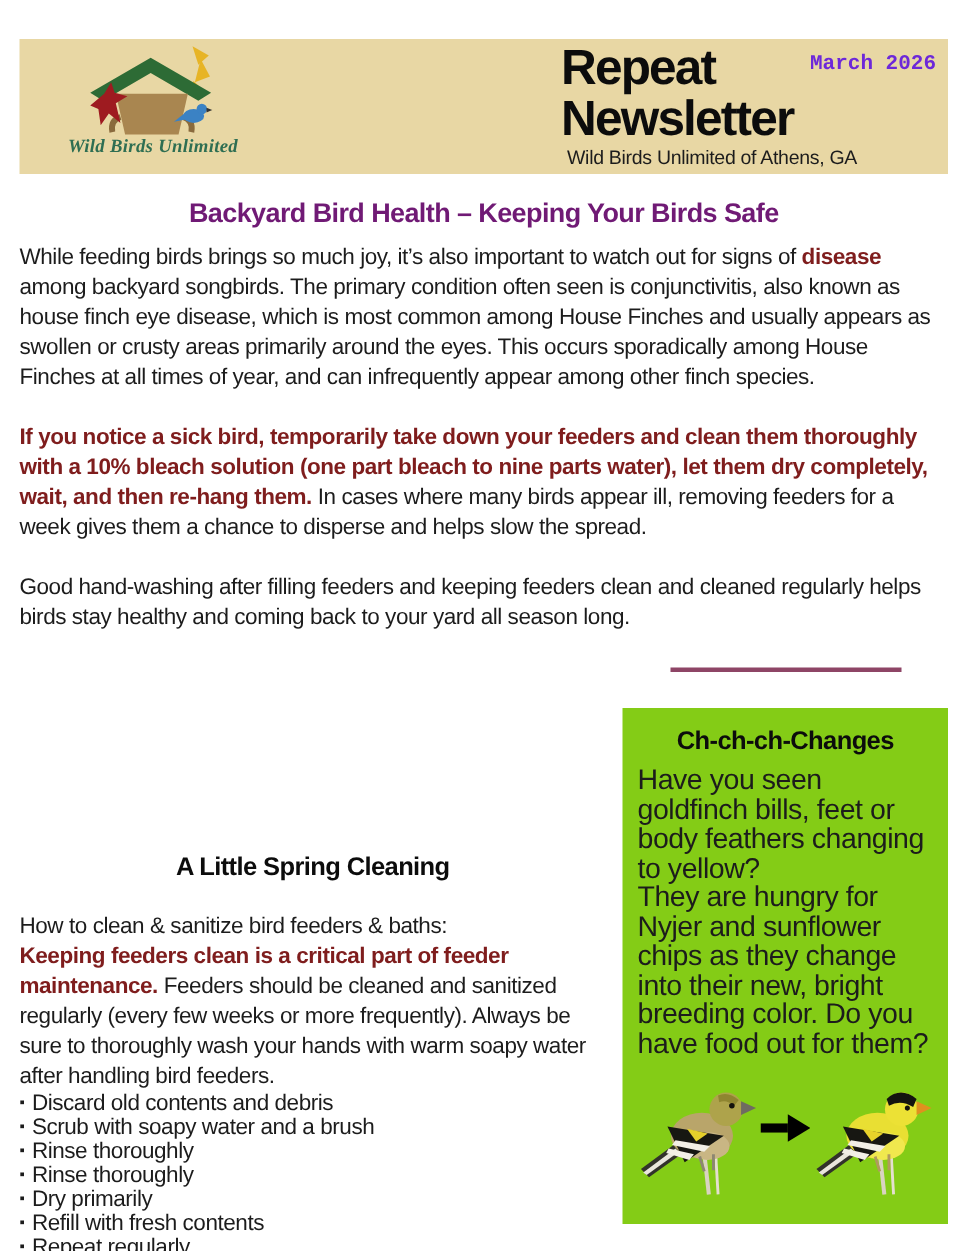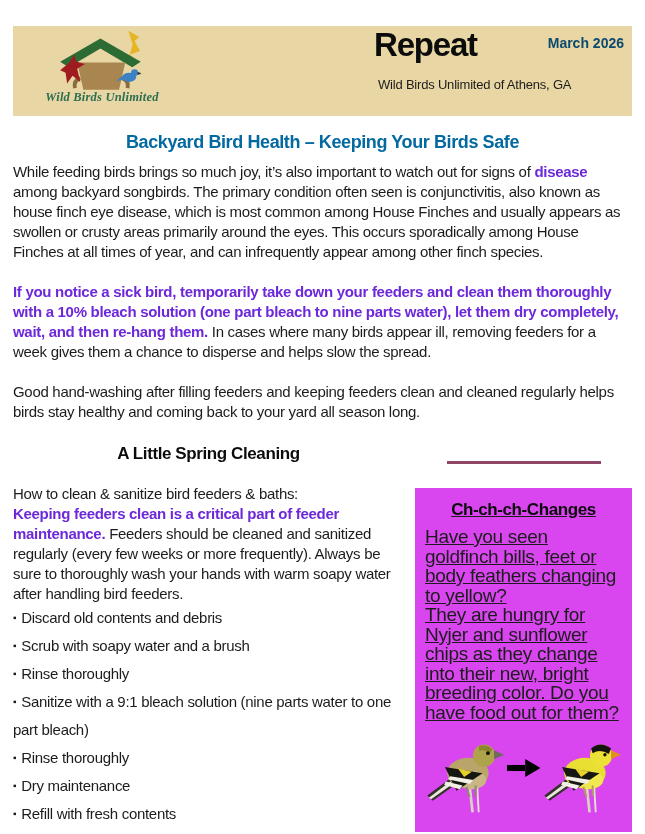--- a/index.html
+++ b/index.html
@@ -33,62 +33,62 @@
   }
   .title-block { position: absolute; right: 8px; top: 2px; width: 250px; }
   .tb-row1 { display: flex; justify-content: space-between; align-items: flex-start; }
   .nl-title {
     font-size: 33px;
     font-weight: bold;
     letter-spacing: -1.2px;
     line-height: 34px;
     color: #0c0c0c;
   }
-  .nl-date { font-size: 14px; font-weight: bold; color: #0c4a6e; margin-top: 7px; }
-  .nl-sub { font-size: 13px; letter-spacing: -0.2px; margin-top: 15px; padding-left: 4px; }
+  .nl-date { font-size: 14px; font-weight: bold; color: #6d28d9; margin-top: 7px; font-family: Liberation Mono, monospace; }
+  .nl-sub { font-size: 13px; letter-spacing: -0.2px; margin-top: 1px; padding-left: 4px; }
 
   
   .main-heading {
     text-align: center;
     font-size: 18px;
     font-weight: bold;
     letter-spacing: -0.4px;
-    color: #0369a1;
+    color: #701a75;
     margin: 16px 0 9px 0;
   }
   .body-text {
     font-size: 15px;
     line-height: 20px;
     letter-spacing: -0.3px;
     margin-bottom: 20px;
   }
-  .body-text strong { color: #6d28d9; }
+  .body-text strong { color: #7f1d1d; }
 
   
   .cols { display: flex; gap: 11px; margin-top: 2px; align-items: flex-end; }
   .left-col { width: 391px; }
   .right-col { width: 217px; }
   .sub-heading {
     font-size: 17px;
     font-weight: bold;
     letter-spacing: -0.4px;
     color: #0c0c0c;
     text-align: center;
     margin: 2px 0 10px 0;
   }
   .left-col .body-text { margin-bottom: 0; }
   .list-intro { margin-top: 20px; }
-  .bullet-line { font-size: 15px; line-height: 28px; letter-spacing: -0.3px; }
+  .bullet-line { font-size: 15px; line-height: 16px; letter-spacing: -0.3px; }
   .bullet-glyph { font-size: 10px; margin-right: 5px; vertical-align: 2px; }
 
   
   .divider { height: 3px; width: 154px; margin: 0 auto; background: #8e4566; }
   .divider-top { margin-top: 3px; }
   .divider-bottom { margin-top: 21px; }
-  .callout { background: #d946ef; margin-top: 24px; padding: 12px 10px 10px 10px; text-decoration: underline; }
+  .callout { background: #84cc16; margin-top: 24px; padding: 12px 10px 10px 10px; }
   .callout .sub-heading { margin: 0 0 7px 0; }
   .callout-text div {
     font-size: 19px;
     line-height: 19.5px;
     letter-spacing: -0.3px;
   }
   .birds-row { display: flex; align-items: center; justify-content: center; gap: 1px; margin-top: 10px; }
   .bird-svg { width: 86px; height: 90px; }
   .arrow-svg { width: 36px; height: 24px; margin: 0 1px 18px 1px; }
 </style>
@@ -119,20 +119,21 @@
         <circle cx="112" cy="55" r="4.5" fill="#3b82c4"></circle>
         <polygon points="116,54 121,56 116,58" fill="#333"></polygon>
       </svg>
       <div class="logo-script">Wild Birds Unlimited</div>
     </div>
     <div class="title-block">
       <div class="tb-row1">
         <span class="nl-title">Repeat</span>
         <span class="nl-date">March 2026</span>
       </div>
+      <div class="nl-title">Newsletter</div>
       <div class="nl-sub">Wild Birds Unlimited of Athens, GA</div>
     </div>
   </header>
 
   <h1 class="main-heading">Backyard Bird Health – Keeping Your Birds Safe</h1>
 
   <p class="body-text"><span>While feeding birds brings so much joy, it’s also important to watch out for signs of </span><strong>disease</strong><span> among backyard songbirds. The primary condition often seen is conjunctivitis, also known as house finch eye disease, which is most common among House Finches and usually appears as swollen or crusty areas primarily around the eyes. This occurs sporadically among House Finches at all times of year, and can infrequently appear among other finch species.</span></p>
 
   <p class="body-text"><strong>If you notice a sick bird, temporarily take down your feeders and clean them thoroughly with a 10% bleach solution (one part bleach to nine parts water), let them dry completely, wait, and then re-hang them.</strong><span> In cases where many birds appear ill, removing feeders for a week gives them a chance to disperse and helps slow the spread.</span></p>
 
@@ -141,23 +142,22 @@
   <div class="cols">
 
     <div class="left-col">
       <h2 class="sub-heading">A Little Spring Cleaning</h2>
       <p class="body-text list-intro">How to clean &amp; sanitize bird feeders &amp; baths:</p>
       <p class="body-text"><strong>Keeping feeders clean is a critical part of feeder maintenance.</strong><span> Feeders should be cleaned and sanitized regularly (every few weeks or more frequently). Always be sure to thoroughly wash your hands with warm soapy water after handling bird feeders.</span></p>
       <div>
         <div class="bullet-line"><span class="bullet-glyph">▪</span><span>Discard old contents and debris</span></div>
         <div class="bullet-line"><span class="bullet-glyph">▪</span><span>Scrub with soapy water and a brush</span></div>
         <div class="bullet-line"><span class="bullet-glyph">▪</span><span>Rinse thoroughly</span></div>
-        <div class="bullet-line"><span class="bullet-glyph">▪</span><span>Sanitize with a 9:1 bleach solution (nine parts water to one part bleach)</span></div>
         <div class="bullet-line"><span class="bullet-glyph">▪</span><span>Rinse thoroughly</span></div>
-        <div class="bullet-line"><span class="bullet-glyph">▪</span><span>Dry maintenance</span></div>
+        <div class="bullet-line"><span class="bullet-glyph">▪</span><span>Dry primarily</span></div>
         <div class="bullet-line"><span class="bullet-glyph">▪</span><span>Refill with fresh contents</span></div>
         <div class="bullet-line"><span class="bullet-glyph">▪</span><span>Repeat regularly</span></div>
       </div>
     </div>
 
     <div class="right-col">
       <div class="divider divider-top"></div>
 
       <aside class="callout">
         <h2 class="sub-heading">Ch-ch-ch-Changes</h2>

